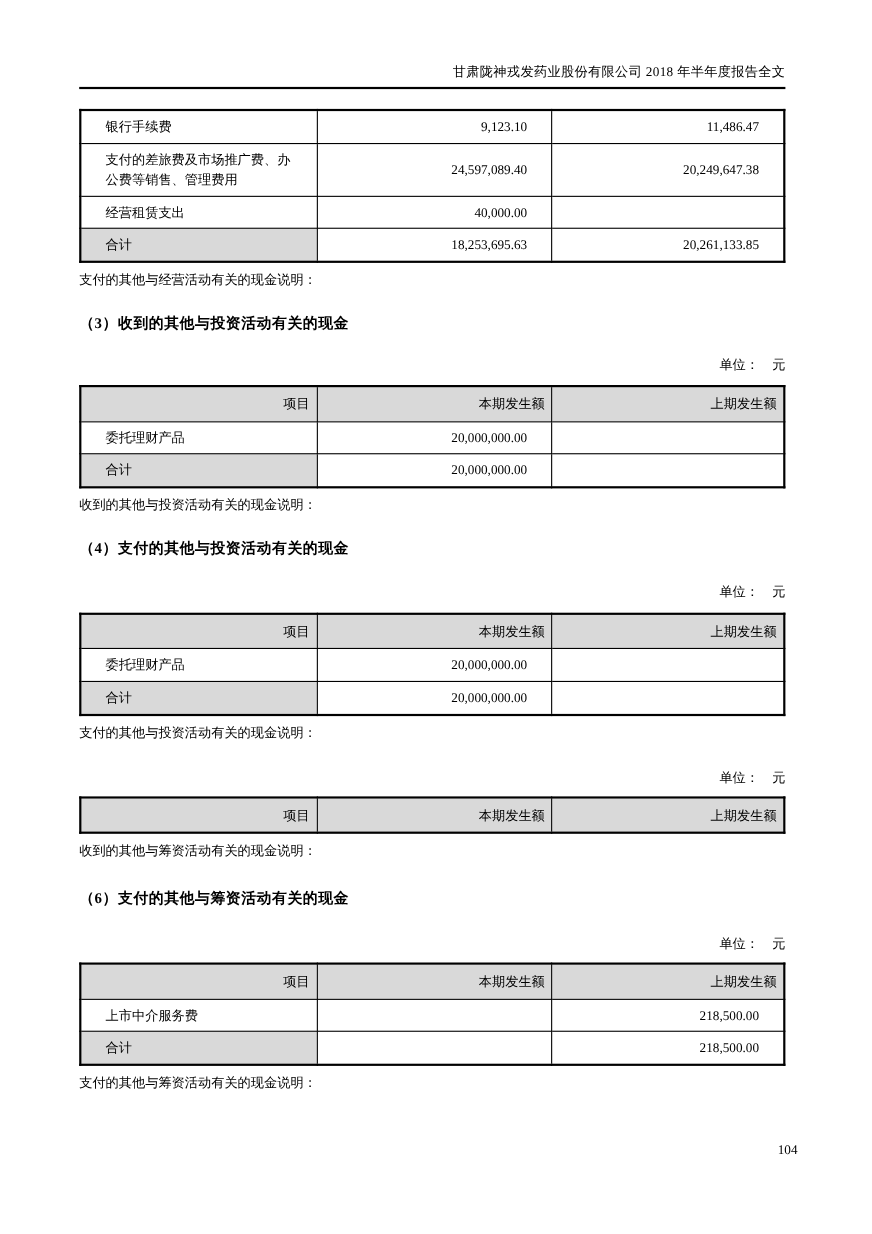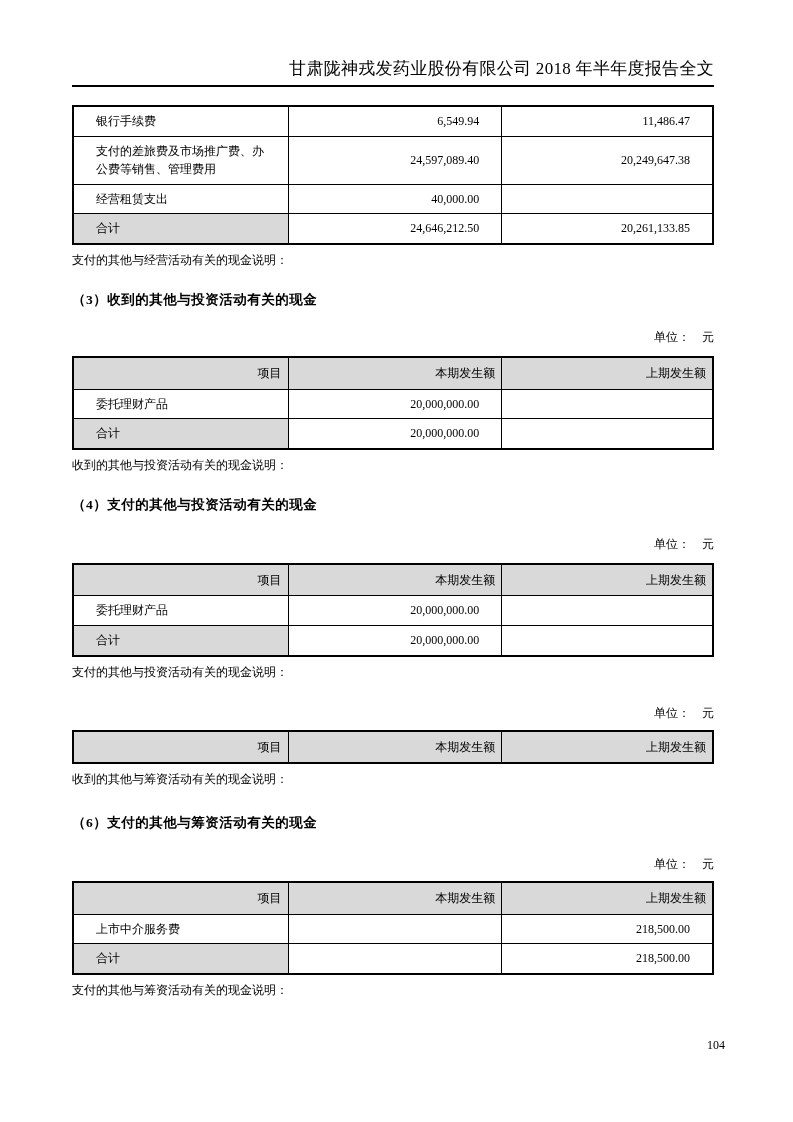--- a/index.html
+++ b/index.html
@@ -9,21 +9,21 @@
     height: 1122px;
     background: #ffffff;
     color: #000000;
     font-family: "Liberation Serif", "DejaVu Serif", serif;
     overflow: hidden;
   }
   .content { padding: 57px 79px 0 72px; }
 
   .doc-header {
     text-align: right;
-    font-size: 17px;
+    font-size: 12px;
     letter-spacing: 0.3px;
     white-space: nowrap;
   }
   .header-rule {
     border-bottom: 2px solid #000;
     margin-top: 5px;
   }
 
   table.fin {
     width: 100%;
@@ -84,36 +84,36 @@
 
     <table class="fin t1 mt-18">
       <colgroup>
           <col style="width:33.6%">
           <col style="width:33.4%">
           <col style="width:33%">
         </colgroup>
       <tbody>
         <tr>
           <td class="item">银行手续费</td>
-          <td class="num">6,549.94</td>
+          <td class="num">9,123.10</td>
           <td class="num">11,486.47</td>
         </tr>
         <tr>
           <td class="item">支付的差旅费及市场推广费、办公费等销售、管理费用</td>
           <td class="num">24,597,089.40</td>
           <td class="num">20,249,647.38</td>
         </tr>
         <tr>
           <td class="item">经营租赁支出</td>
           <td class="num">40,000.00</td>
           <td class="num"></td>
         </tr>
         <tr>
           <td class="item total-cell">合计</td>
-          <td class="num">24,646,212.50</td>
+          <td class="num">18,253,695.63</td>
           <td class="num">20,261,133.85</td>
         </tr>
       </tbody>
     </table>
     <div class="note">支付的其他与经营活动有关的现金说明：</div>
 
     <div class="section-heading mt-22">（3）收到的其他与投资活动有关的现金</div>
     <div class="unit-line mt-20">单位：　元</div>
     <table class="fin mt-10">
       <colgroup>

